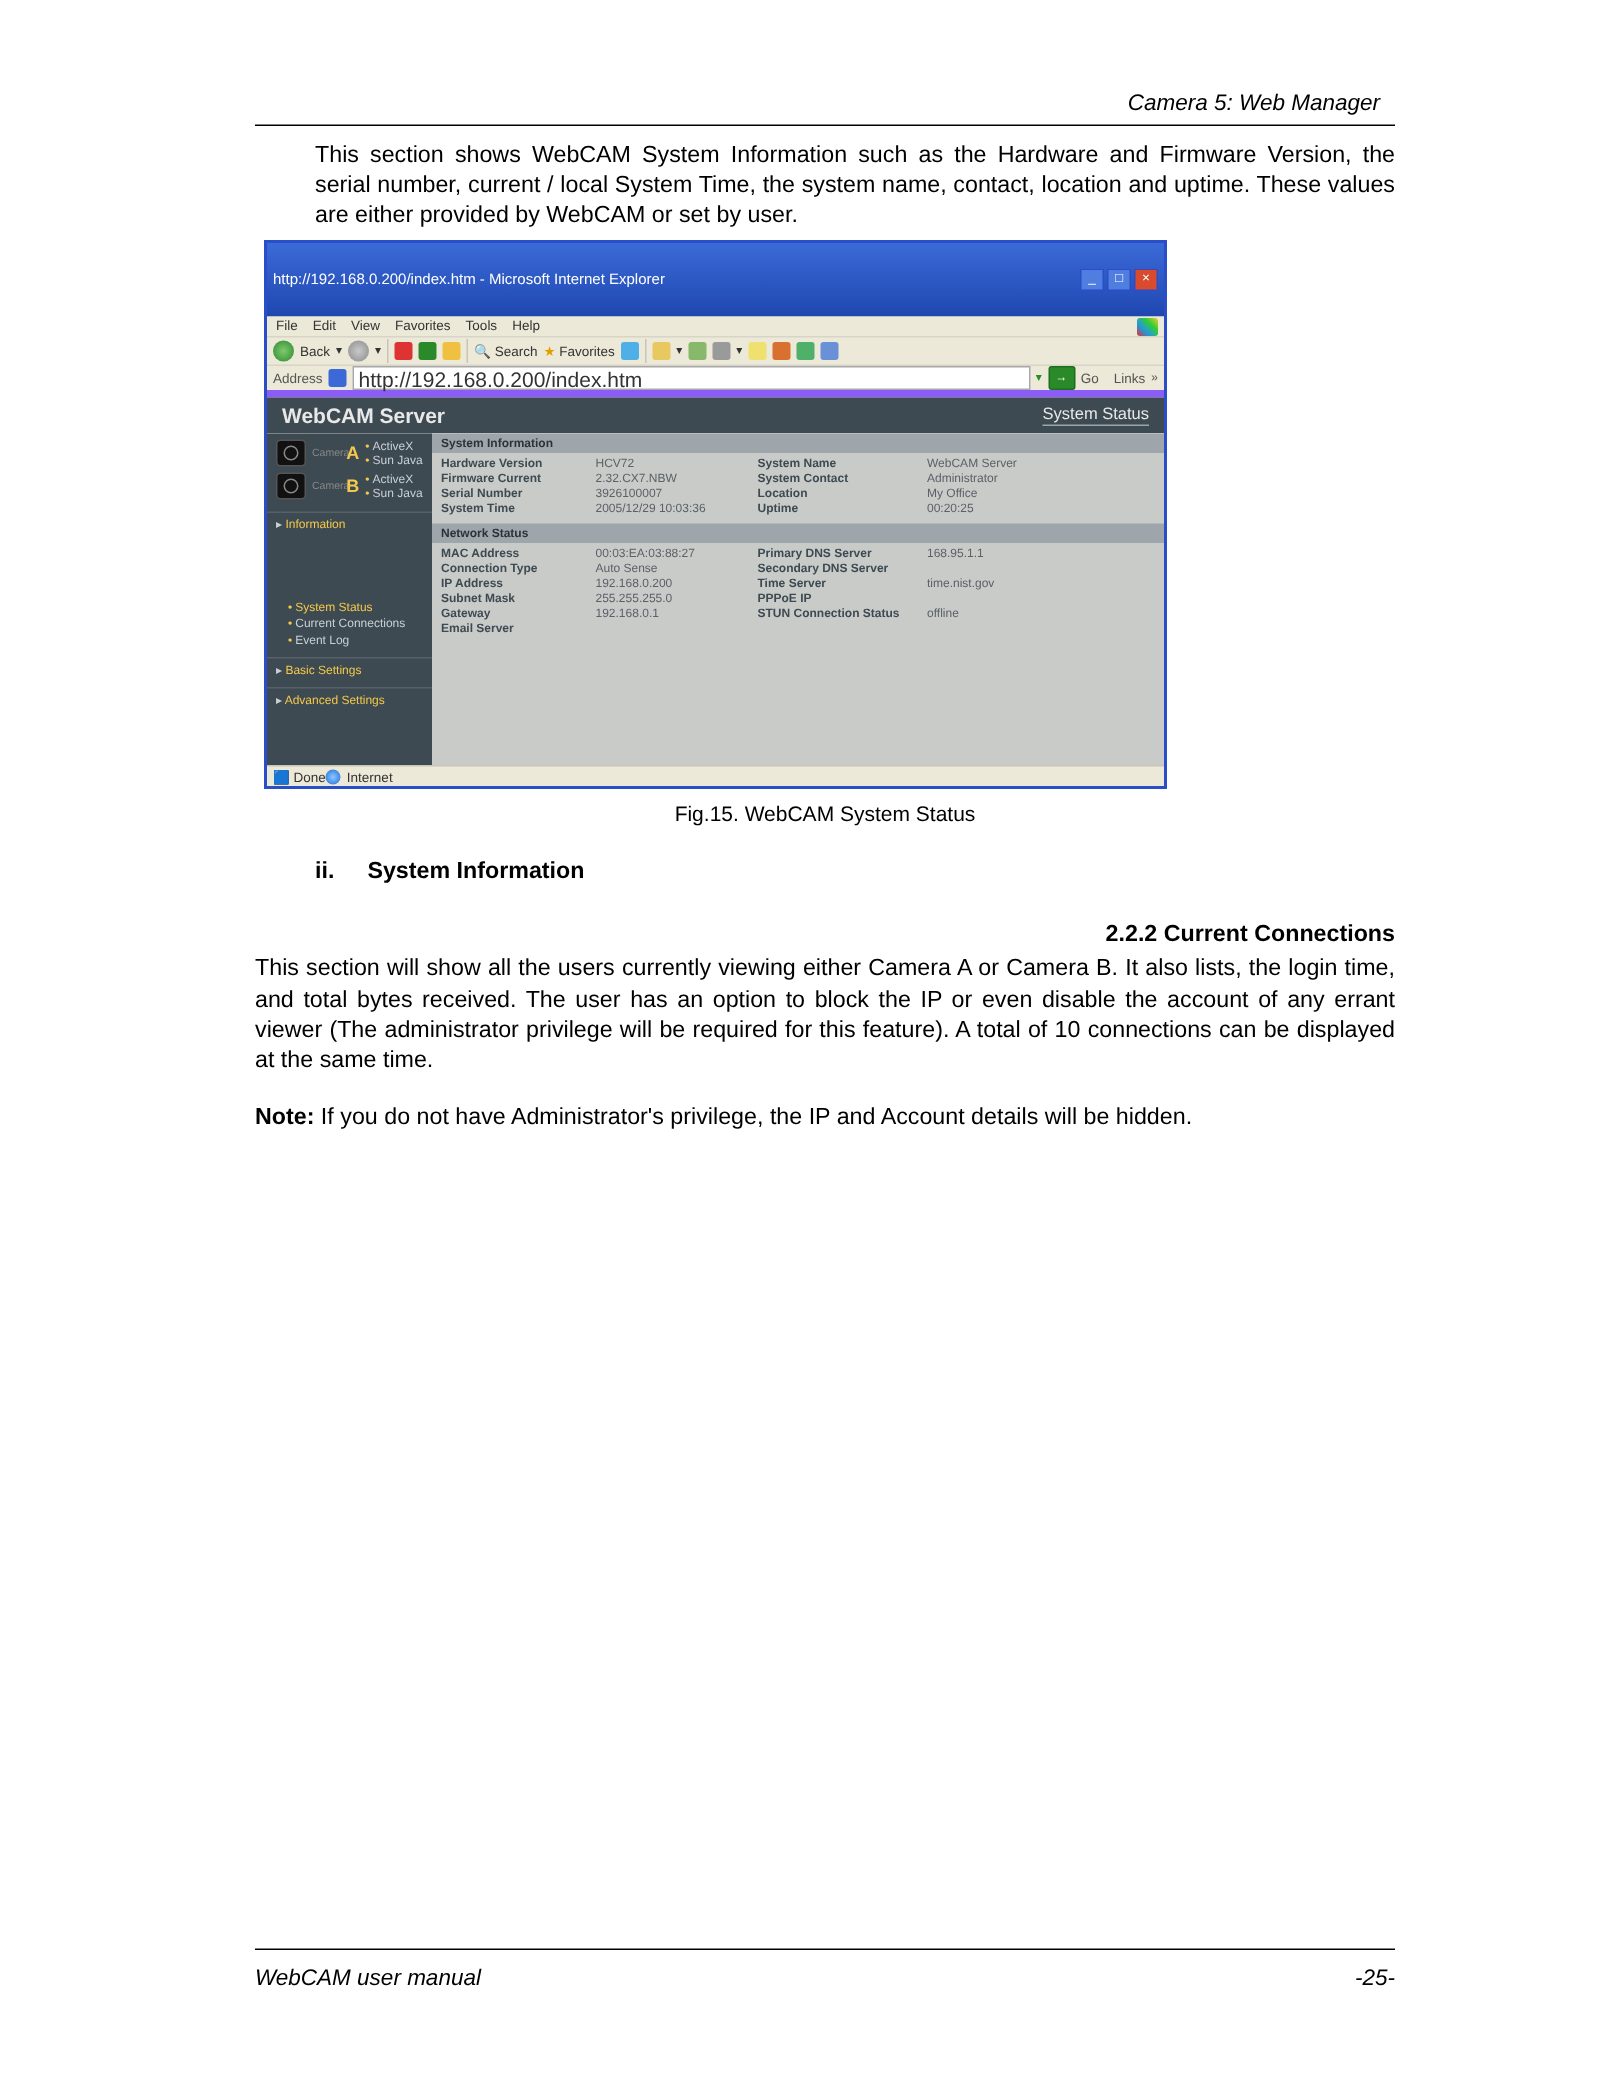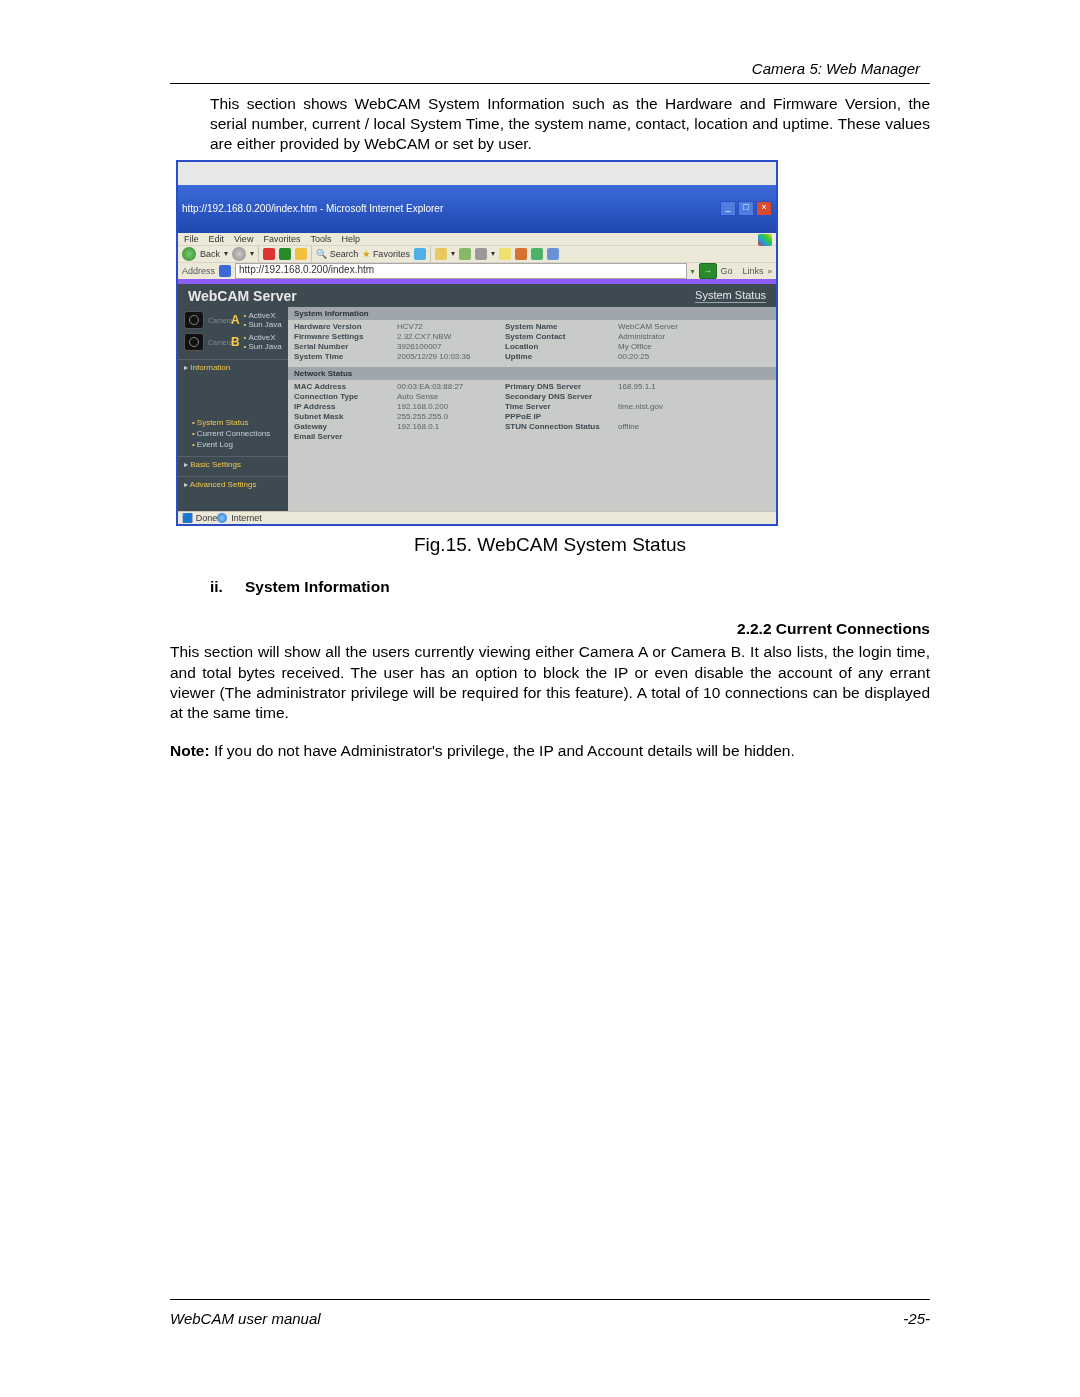--- a/index.html
+++ b/index.html
@@ -26,21 +26,21 @@
     border: none;
     border-top: 1.5px solid #000;
     margin: 0 0 10px 0;
   }
   .body-text {
     font-size: 15.5px;
     line-height: 1.3;
     text-align: justify;
   }
   .indent1 { margin-left: 40px; }
-  .figcaption { text-align: center; font-size: 19px; margin: 8px 0 14px 0; }
+  .figcaption { text-align: center; font-size: 14px; margin: 8px 0 14px 0; }
   .section-h {
     font-weight: bold;
     font-size: 15.5px;
     margin-top: 8px;
     margin-bottom: 4px;
   }
   .ii-row { display: flex; gap: 22px; margin-left: 40px; }
   .footer {
     position: absolute;
     left: 170px;
@@ -68,21 +68,20 @@
   }
   .titlebar {
     height: 20px;
     background: linear-gradient(#3b6ad8, #1f47b0);
     color: #fff;
     font-size: 10px;
     display: flex;
     align-items: center;
     padding: 16px 4px;
     justify-content: space-between;
-    margin-top: 23px;
   }
   .winbtns { display:flex; gap:2px; }
   .winbtn { width:14px; height:13px; background:#4f7de0; border:1px solid #2a4ec8; font-size:9px; line-height:11px; text-align:center; color:#fff;}
   .winbtn.close { background:#d84b2e; }
   .menubar {
     height: 16px;
     background: #ece9d8;
     font-size: 9px;
     color: #333;
     display: flex;
@@ -115,21 +114,21 @@
   .tb-extra { width:12px; height:12px; border-radius:2px; }
   .addressbar {
     height: 18px;
     background:#ece9d8;
     display:flex; align-items:center; gap:4px;
     padding:0 4px;
     font-size:9px;
     border-bottom:5px solid #8b5cf6;
     color:#555;
   }
-  .addr-input { flex:1; height:14px; background:#fff; border:1px solid #a8a8a8; font-size:10px; padding:0 3px; color:#333;}
+  .addr-input { flex:1; height:14px; background:#fff; border:1px solid #a8a8a8; font-size:14px; padding:0 3px; color:#333;}
   .go-btn { width:16px; height:14px; background:#2a8a2a; border:1px solid #1e6e1e; border-radius:2px; color:#fff; font-size:8px; text-align:center; line-height:13px;}
 
   .app {
     display:flex;
     height: calc(100% - 20px - 16px - 22px - 18px - 16px);
     background:#e8e8e8;
   }
   .app-header{
     height:30px;
     background:#3e4a52;
@@ -302,21 +301,21 @@
             <div class="sb-section"><span style="color:#c8d0d6;">▸ </span><span>Advanced Settings</span></div>
           </div>
 
           <div class="content">
             <div class="panel-title">System Information</div>
             <div class="panel-body" id="sysinfo-body">
                 <div class="lbl">Hardware Version</div>
                 <div class="">HCV72</div>
                 <div class="lbl">System Name</div>
                 <div class="">WebCAM Server</div>
-                <div class="lbl">Firmware Settings</div>
+                <div class="lbl">Firmware Current</div>
                 <div class="">2.32.CX7.NBW</div>
                 <div class="lbl">System Contact</div>
                 <div class="">Administrator</div>
                 <div class="lbl">Serial Number</div>
                 <div class="">3926100007</div>
                 <div class="lbl">Location</div>
                 <div class="">My Office</div>
                 <div class="lbl">System Time</div>
                 <div class="">2005/12/29 10:03:36</div>
                 <div class="lbl">Uptime</div>

